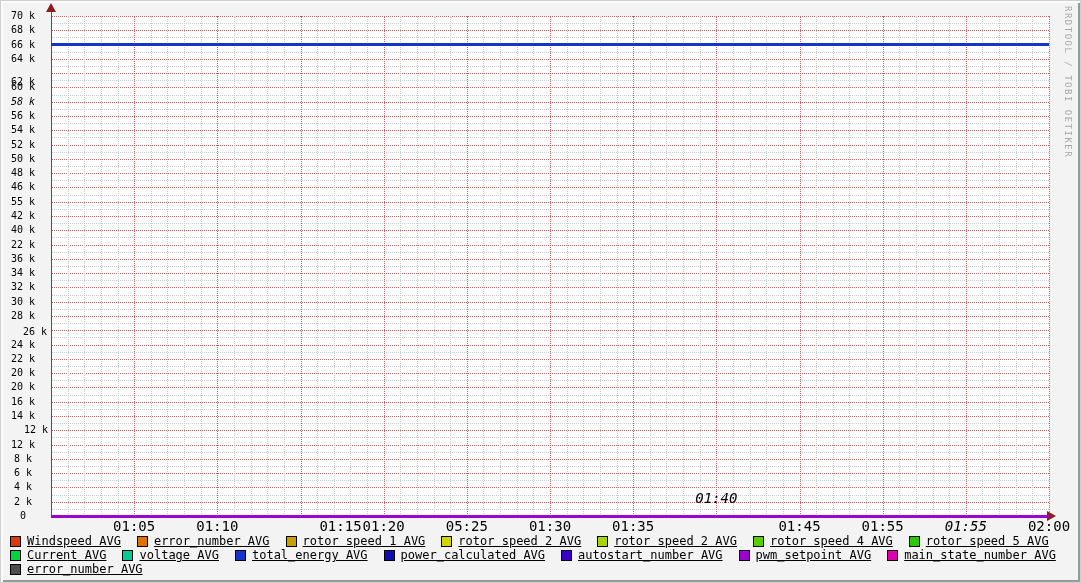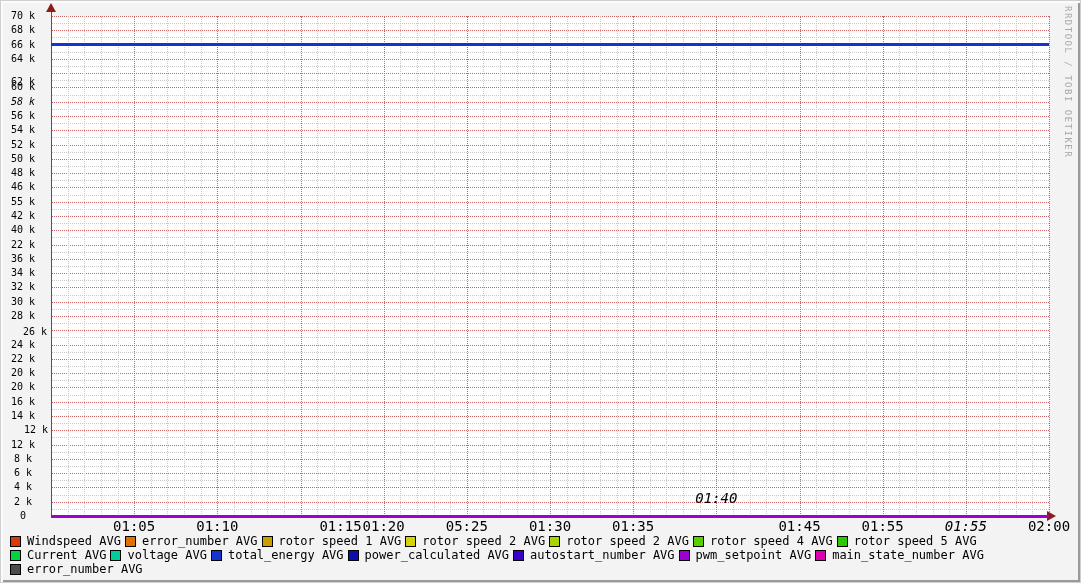--- a/index.html
+++ b/index.html
@@ -16,21 +16,21 @@
   .gl-v{position:absolute;top:0;height:100%;width:0;border-left:1px dotted #c9c9c9;}
   .gl-v.major{border-left-color:#cc6666;}
   .series-line{position:absolute;left:50px;width:998px;}
   .ylab{position:absolute;width:42px;text-align:center;font-size:10px;line-height:12px;}
   .xlab{position:absolute;width:44px;text-align:center;font-size:14px;line-height:12px;}
   #yaxis{position:absolute;left:50px;top:8px;width:1px;height:508px;background:#555555;}
   .arrow{position:absolute;width:0;height:0;}
   #yarrow{left:45px;top:2px;border-left:5px solid transparent;border-right:5px solid transparent;border-bottom:9px solid #8b1c1c;}
   #xarrow{left:1046px;top:510px;border-top:5px solid transparent;border-bottom:5px solid transparent;border-left:9px solid #8b1c1c;}
   #legend{position:absolute;left:9px;top:533px;}
-  .lrow{display:flex;gap:4px;height:14px;align-items:center;}
+  .lrow{display:flex;gap:16px;height:14px;align-items:center;text-decoration:underline;}
   .litem{display:flex;align-items:center;font-size:12px;white-space:pre;}
   .swatch{width:9px;height:9px;border:1px solid #000;margin-right:6px;display:inline-block;flex:none;}
   #watermark{
     position:absolute;right:7px;top:5px;
     writing-mode:vertical-rl;
     font-size:9px;letter-spacing:1.5px;color:#a8a8a8;
   }
 </style>
 </head>
 <body>

